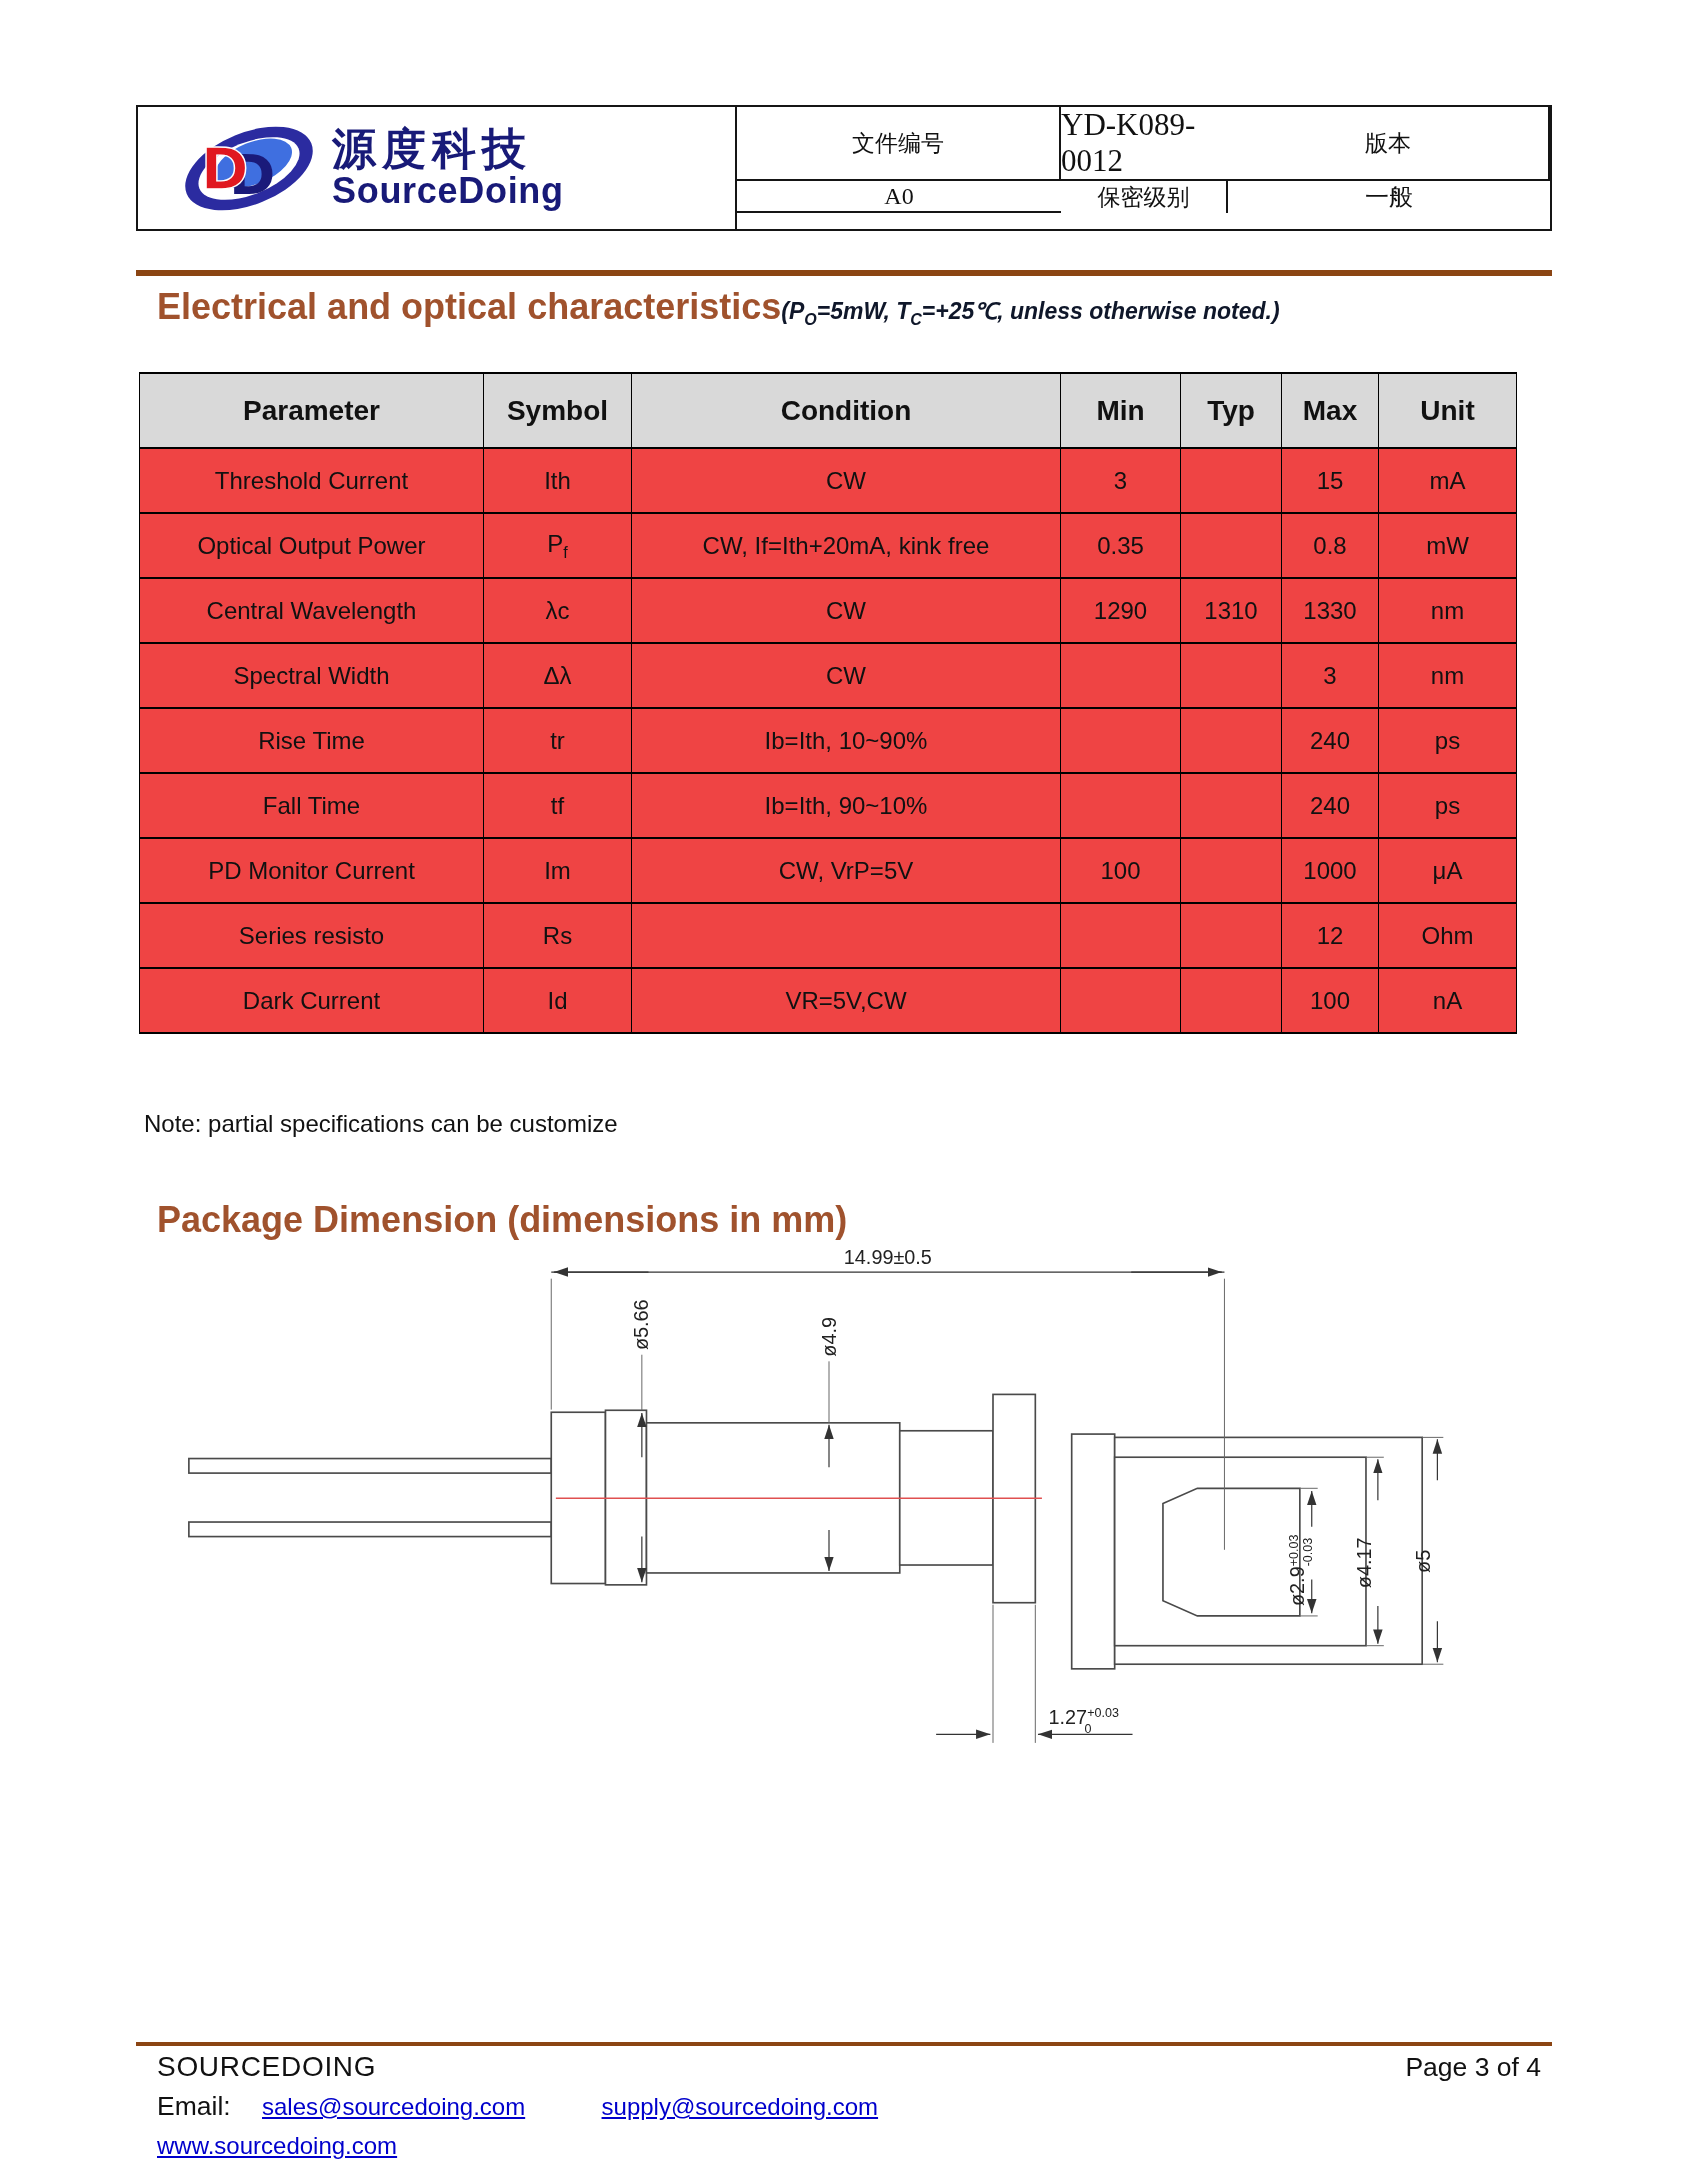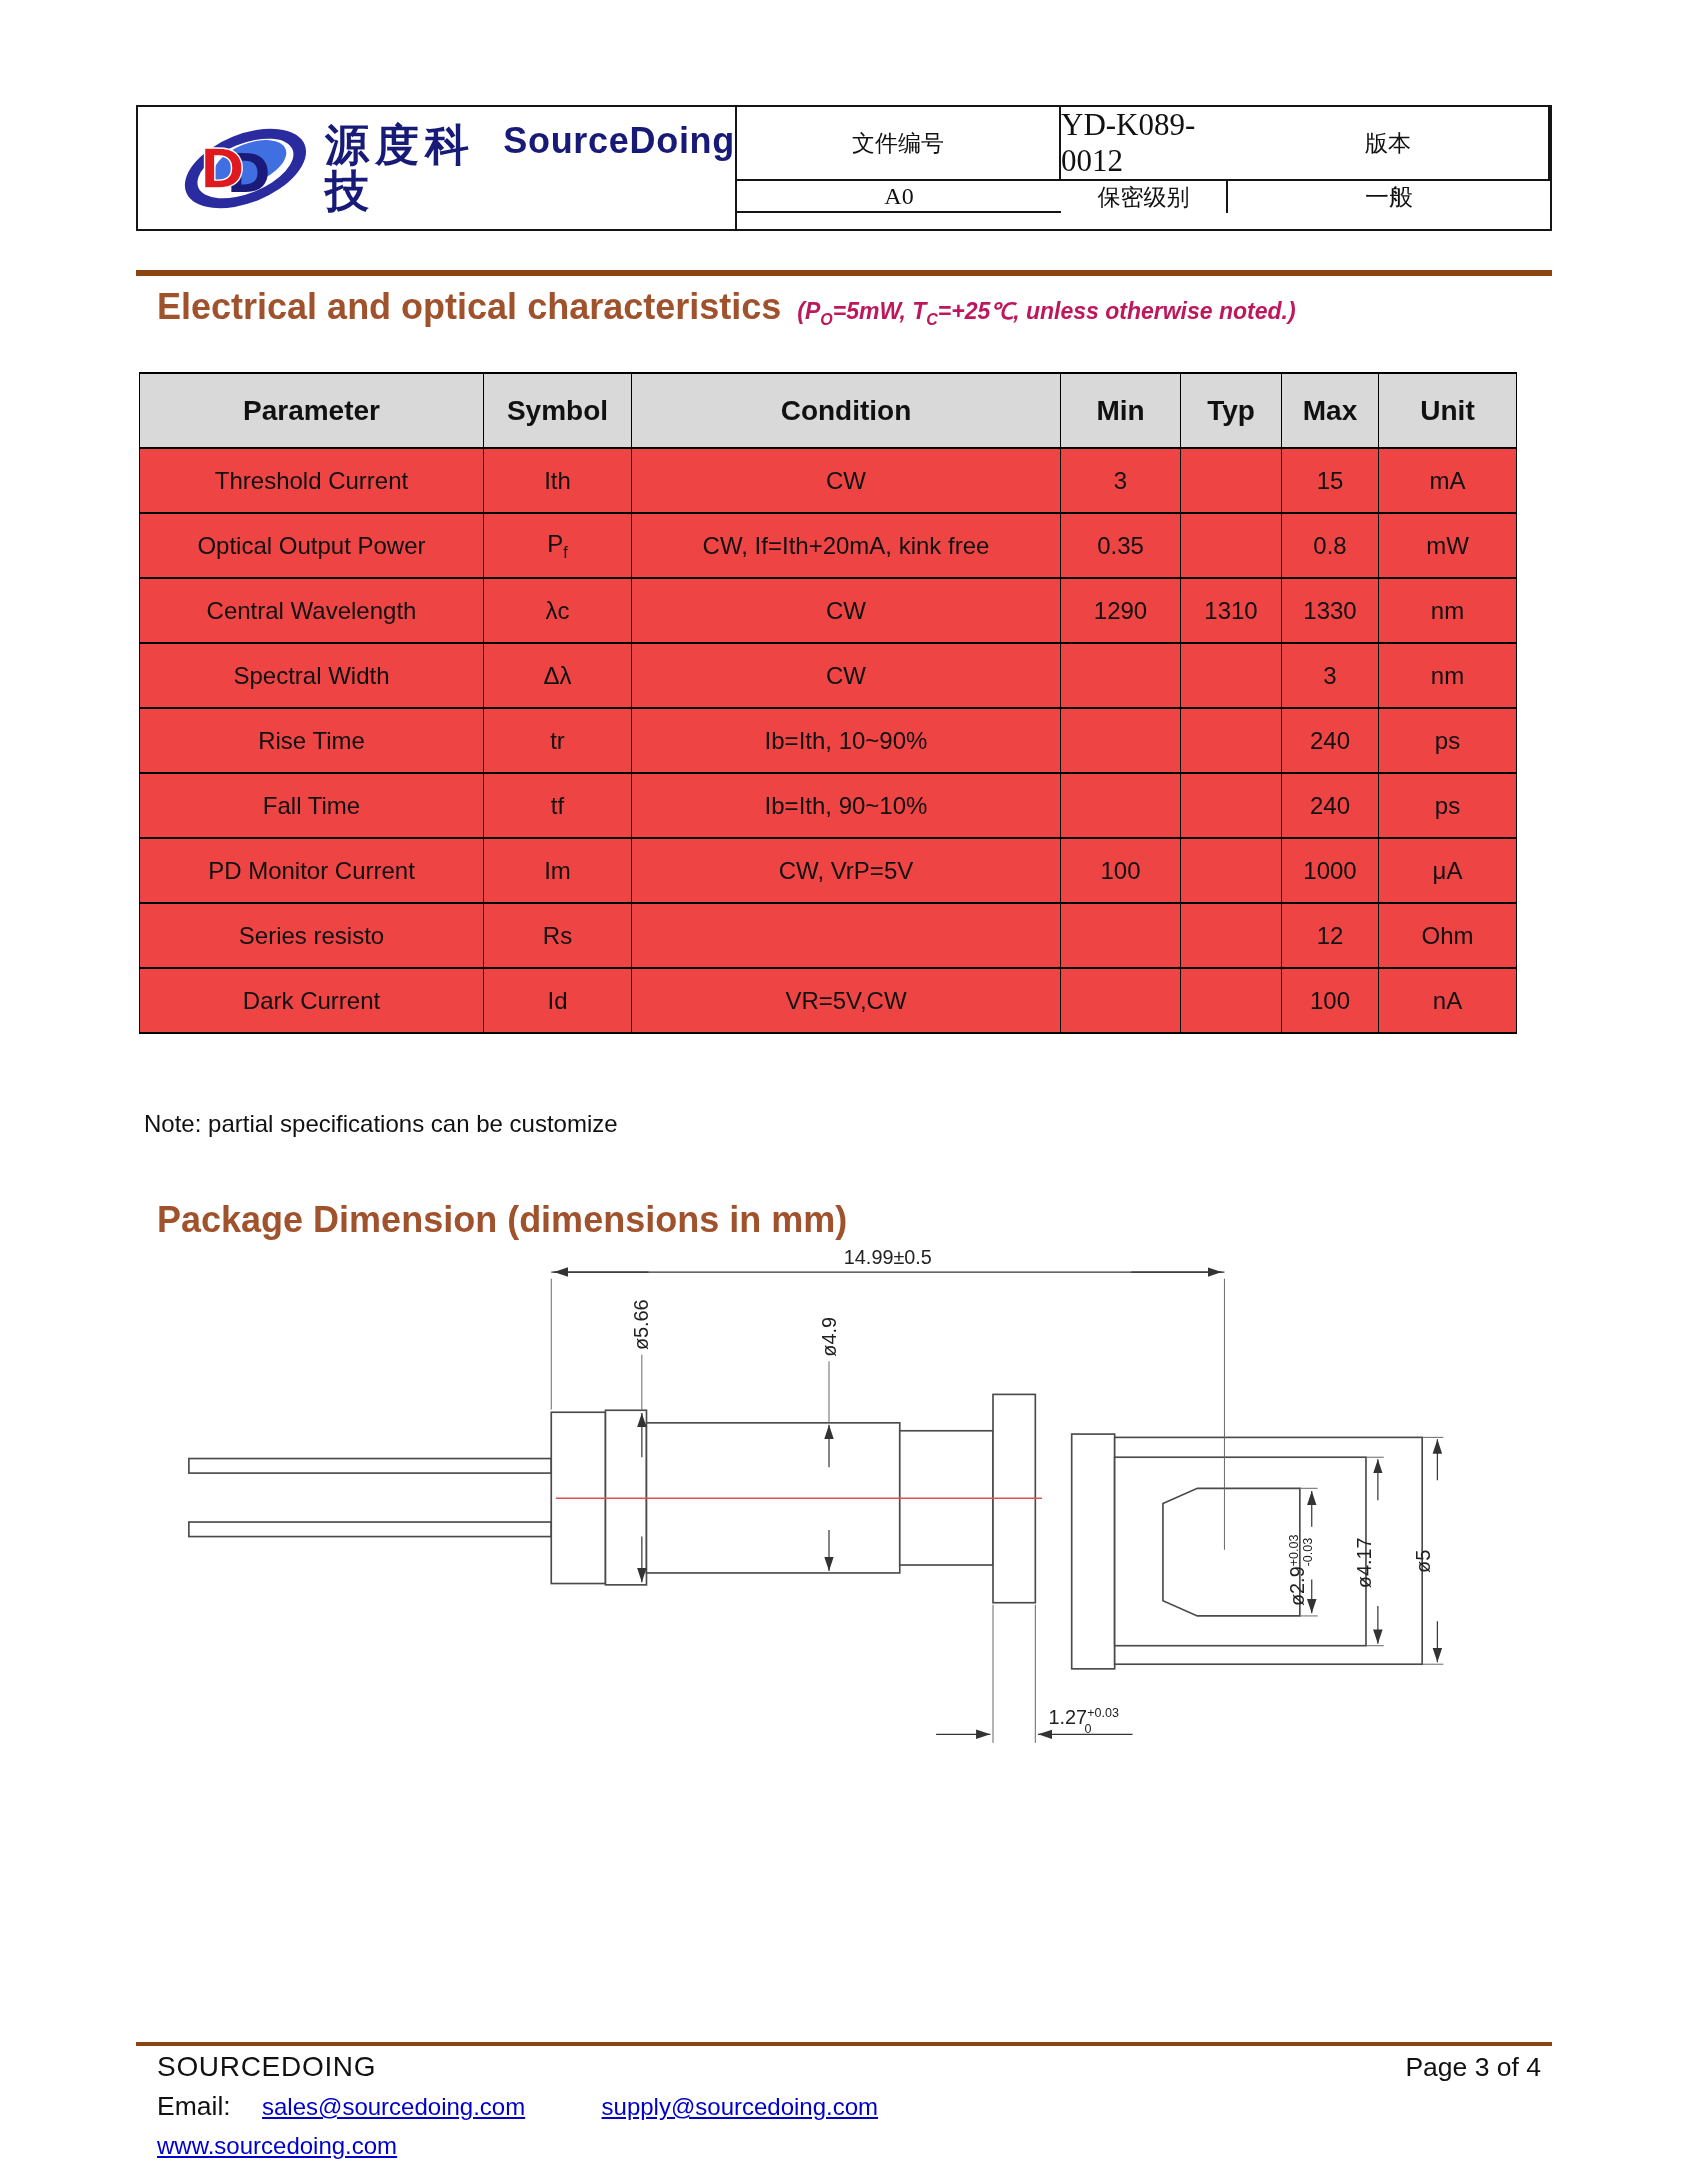--- a/index.html
+++ b/index.html
@@ -21,28 +21,28 @@
     grid-template-rows:repeat(3,1fr);
     border:2.6px solid #151515;background:#fff;
   }
   .hc{display:flex;align-items:center;justify-content:center}
   .logo-cell{grid-row:1/4;border-right:2px solid #151515;justify-content:flex-start;padding-left:40px}
   .title-cell{grid-row:1/4;border-right:2px solid #151515;font-family:"Liberation Serif",serif;font-weight:bold;font-size:38px;letter-spacing:1.3px}
   .hlabel{border-right:2px solid #151515;font-family:"Liberation Serif",serif;font-size:23px}
   .hsep{border-bottom:2px solid #151515}
   .hvalue{font-family:"Liberation Serif",serif;font-size:24px}
   .hvalue.big{font-size:31px}
-  .logo-text{margin-left:12px;display:flex;flex-direction:row;line-height:1.05}
+  .logo-text{margin-left:12px;display:flex;flex-direction:column;line-height:1.05}
   .logo-cn{font-size:44px;font-weight:bold;color:#181a78;letter-spacing:6px}
   .logo-en{font-size:36px;font-weight:bold;color:#181a78;letter-spacing:0.7px}
   
   .rule-top{position:absolute;left:136px;top:270px;width:1416px;height:6px;background:var(--rule)}
   .rule-bottom{position:absolute;left:136px;top:2042px;width:1416px;height:4px;background:var(--rule)}
   .sec-title{position:absolute;left:157px;font-weight:bold;font-size:36px;color:var(--accent);white-space:nowrap}
-  .sec-title .subtitle{font-weight:bold;font-style:italic;color:#be185d;font-size:23px;margin-left:16px}
+  .sec-title .subtitle{font-weight:bold;font-style:italic;color:#0f172a;font-size:23px;margin-left:0}
   .subtitle sub{font-size:16px}
   
   .spec{position:absolute;left:139px;top:372px;border-collapse:collapse;table-layout:fixed;background:#ef4444}
   .spec th,.spec td{
     border:1.3px solid #000;border-top-width:2.6px;border-bottom-width:2.6px;
     text-align:center;vertical-align:middle;font-size:24px;overflow:hidden;white-space:nowrap;
   }
   .spec th{height:75px;background:var(--thead-bg);font-weight:bold;font-size:28px}
   .spec td{height:65px}
   .spec sub{font-size:16px}

